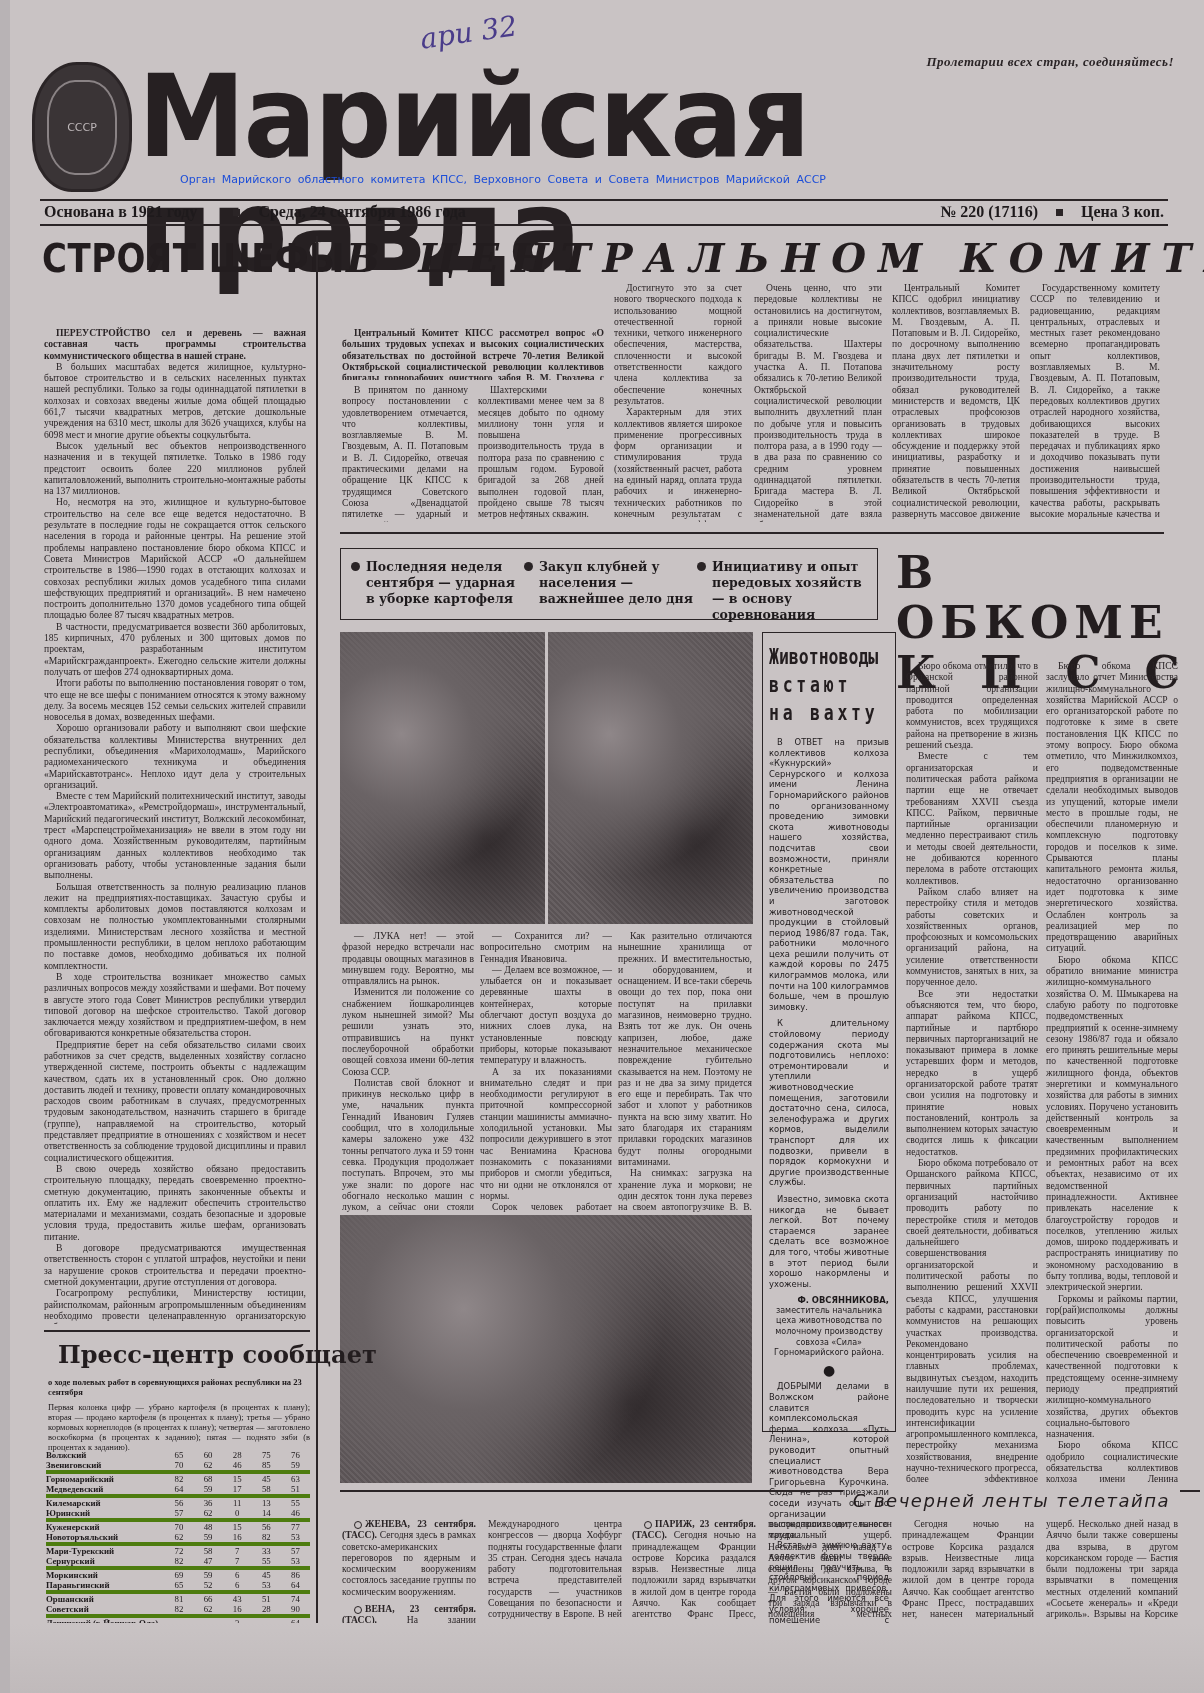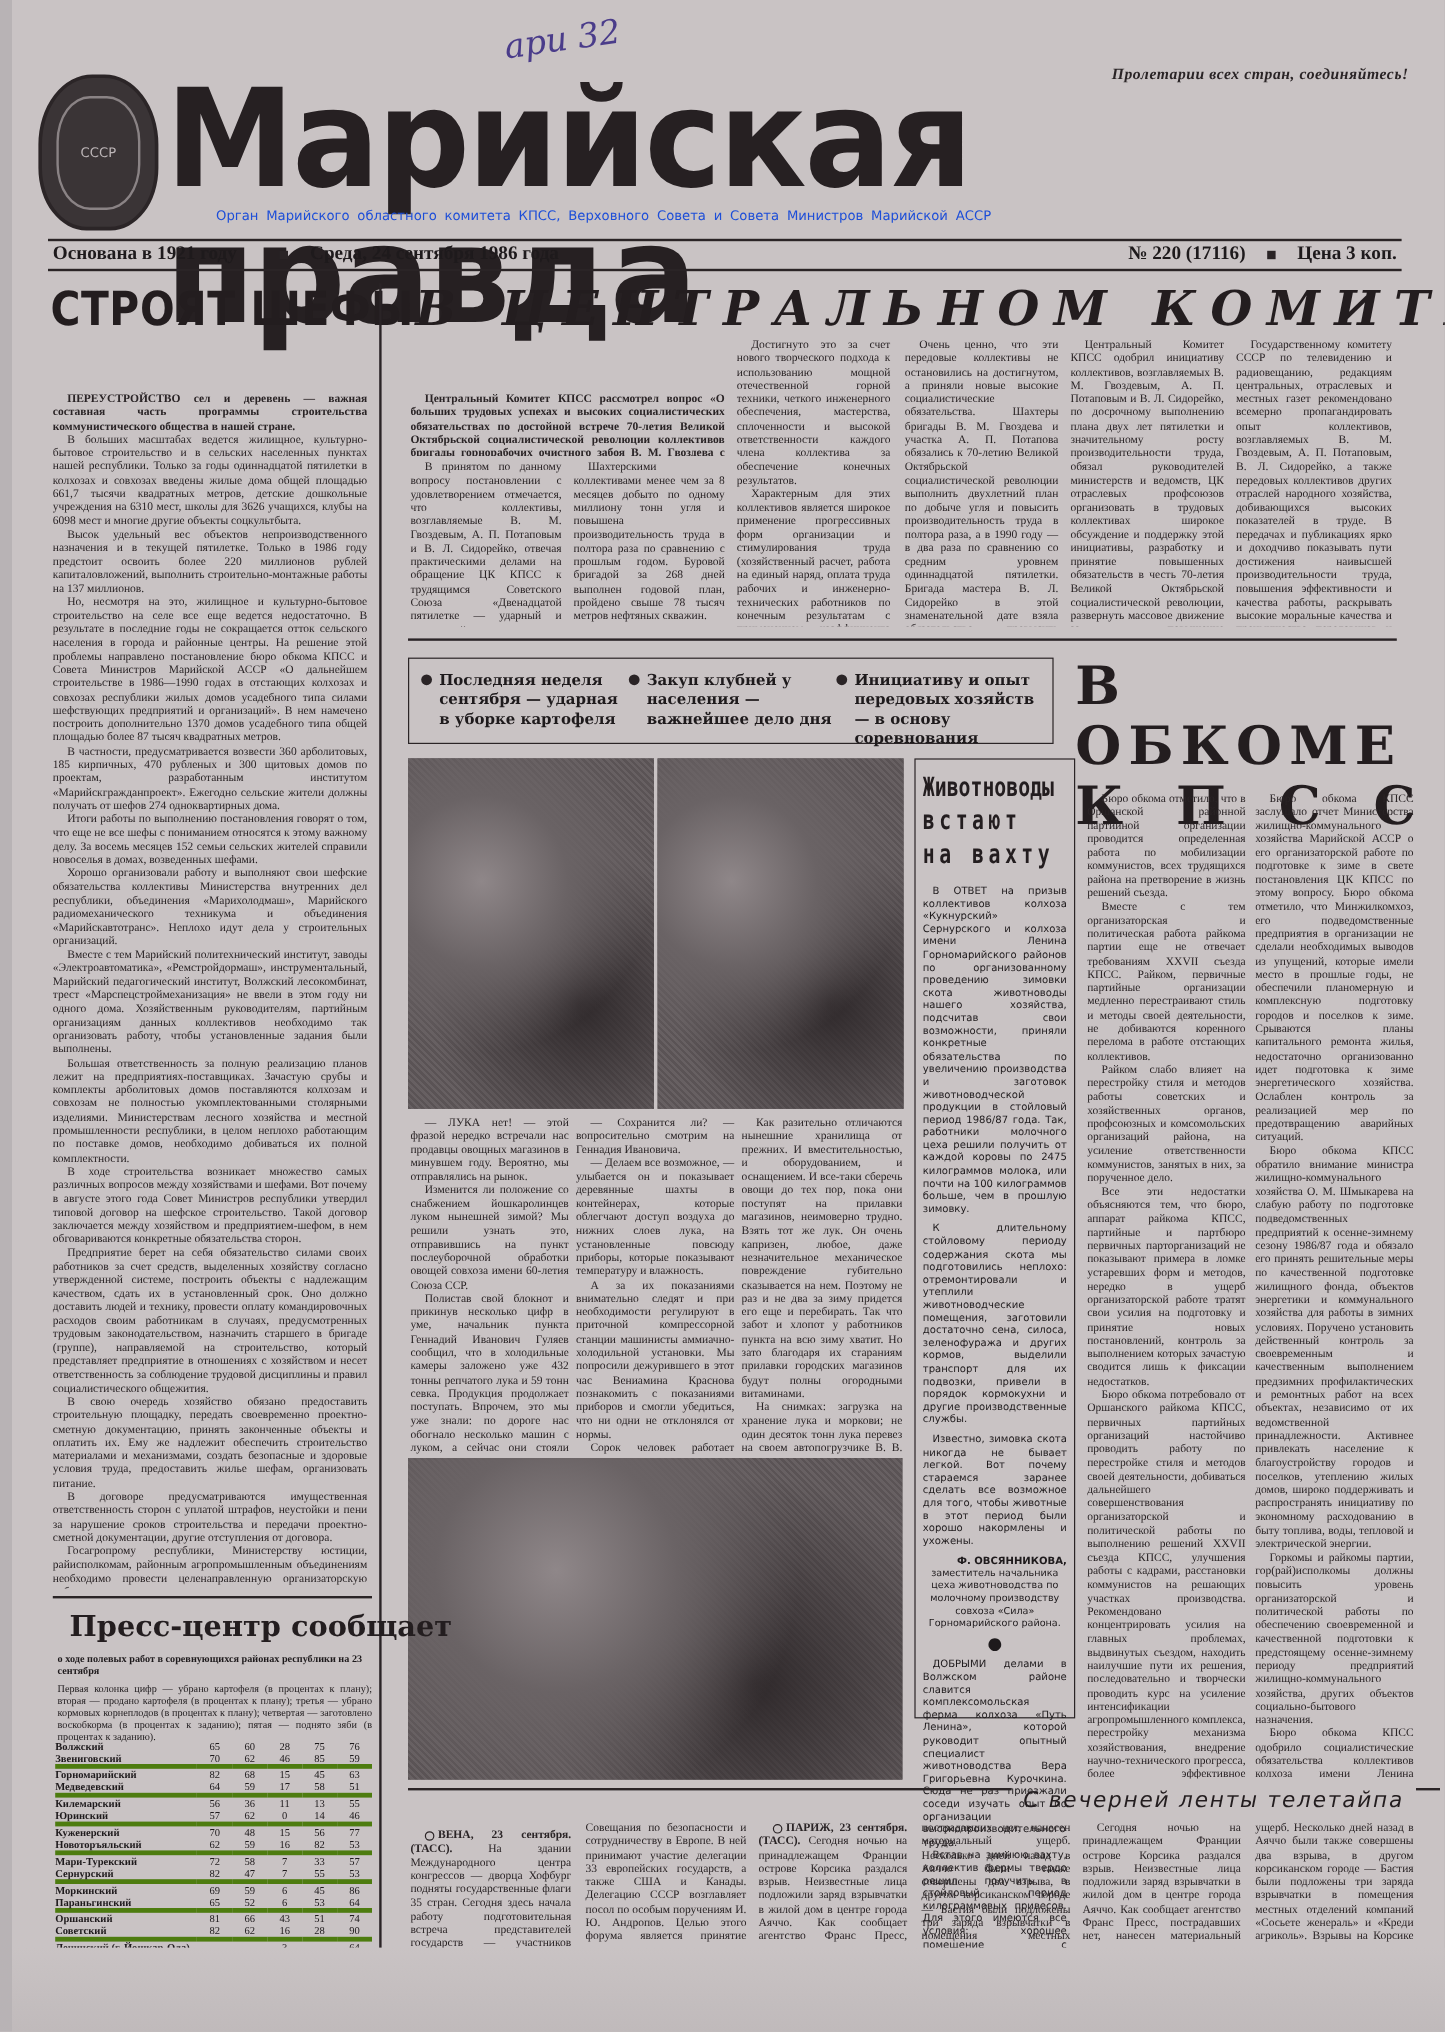--- a/index.html
+++ b/index.html
@@ -406,20 +406,21 @@
         </tr>
       </tbody>
   </table>
 
   <div class="teletype-header">
     <span class="line"></span>
     <span class="label">С вечерней ленты телетайпа</span>
     <span class="line" style="flex:0 0 20px;"></span>
   </div>
   <div class="col" style="left:332px; top:1518px; width:280px; height:110px; column-count:2; column-gap:12px;">
+    <p><span class="bullet"></span><span class="dateline">ЖЕНЕВА, 23 сентября. (ТАСС).</span> <span>Сегодня здесь в рамках советско-американских переговоров по ядерным и космическим вооружениям состоялось заседание группы по космическим вооружениям.</span></p>
     <p style="margin-top:6px;"><span class="bullet"></span><span class="dateline">ВЕНА, 23 сентября. (ТАСС).</span> <span>На здании Международного центра конгрессов — дворца Хофбург подняты государственные флаги 35 стран. Сегодня здесь начала работу подготовительная встреча представителей государств — участников Совещания по безопасности и сотрудничеству в Европе. В ней принимают участие делегации 33 европейских государств, а также США и Канады. Делегацию СССР возглавляет посол по особым поручениям И. Ю. Андропов. Целью этого форума является принятие решений по организации работы третьей встречи представителей государств — участников Совещания по безопасности и сотрудничеству в Европе, открытие которой состоится в австрийской столице 4 ноября с. г. С приветственной речью выступил министр иностранных дел Австрии Петер Янкович. Он отметил большое международное значение встречи и от имени австрийского правительства пожелал успеха ее участникам.</span></p>
   </div>
   <div class="col" style="left:622px; top:1518px; width:260px; height:110px; column-count:2; column-gap:12px;">
     <p><span class="bullet"></span><span class="dateline">ПАРИЖ, 23 сентября. (ТАСС).</span> <span>Сегодня ночью на принадлежащем Франции острове Корсика раздался взрыв. Неизвестные лица подложили заряд взрывчатки в жилой дом в центре города Аяччо. Как сообщает агентство Франс Пресс, пострадавших нет, нанесен материальный ущерб. Несколько дней назад в Аяччо были также совершены два взрыва, в другом корсиканском городе — Бастия были подложены три заряда взрывчатки в помещения местных отделений компаний «Сосьете женераль» и «Креди агриколь». Взрывы на Корсике происходят в тот момент, когда в столице страны сохраняется напряженная обстановка, вызванная серией террористических акций, которые привели к большим человеческим жертвам.</span></p>
   </div>
   <div class="col" style="left:892px; top:1518px; width:276px; height:110px; column-count:2; column-gap:12px;">
     <p>Сегодня ночью на принадлежащем Франции острове Корсика раздался взрыв. Неизвестные лица подложили заряд взрывчатки в жилой дом в центре города Аяччо. Как сообщает агентство Франс Пресс, пострадавших нет, нанесен материальный ущерб. Несколько дней назад в Аяччо были также совершены два взрыва, в другом корсиканском городе — Бастия были подложены три заряда взрывчатки в помещения местных отделений компаний «Сосьете женераль» и «Креди агриколь». Взрывы на Корсике происходят в тот момент, когда в столице страны сохраняется напряженная обстановка, вызванная серией террористических акций, которые привели к большим человеческим жертвам.</p>
   </div>
 
   <div class="fadebottom"></div>

